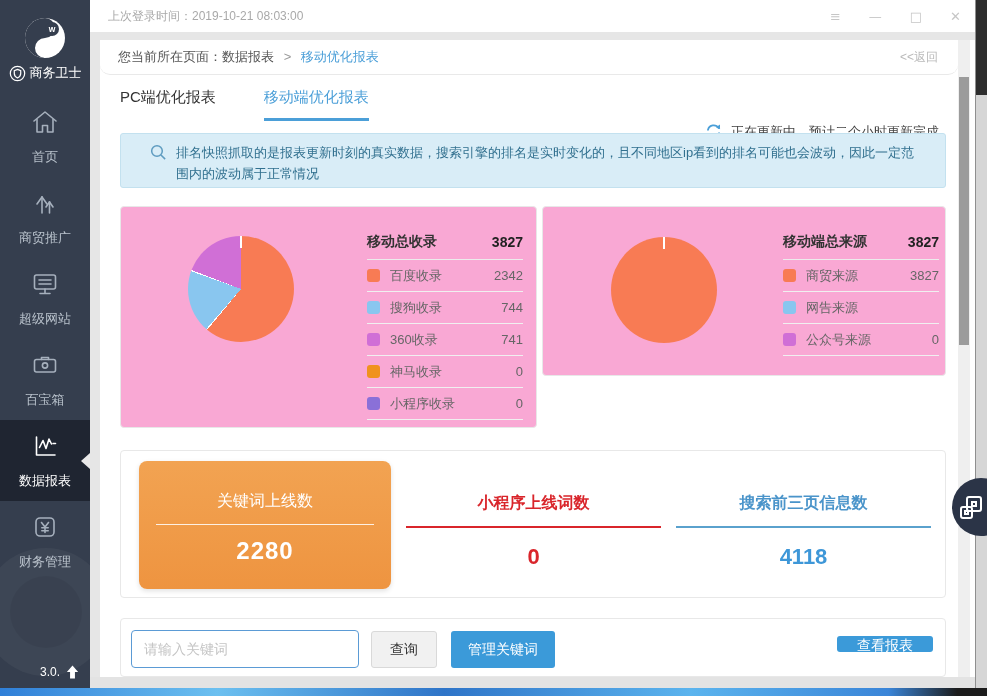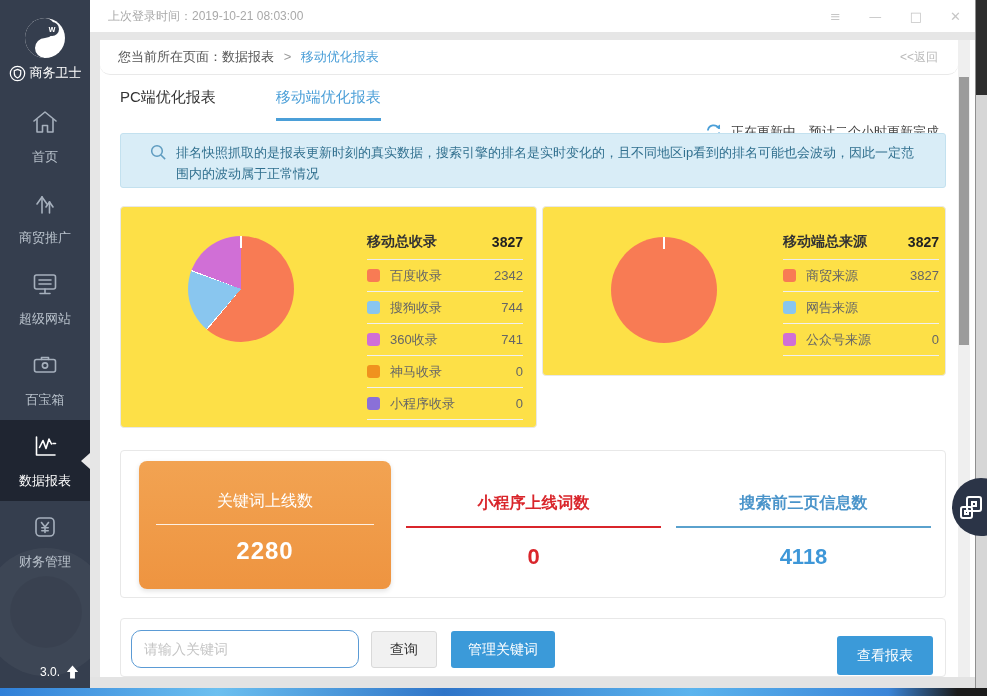--- a/index.html
+++ b/index.html
@@ -43,30 +43,30 @@
   .content-bg{position:absolute;left:100px;top:40px;width:875px;height:637px;background:#fff;}
   .scrollbar-track{position:absolute;left:958px;top:40px;width:12px;height:637px;background:#efefef;}
   .scrollbar-thumb{position:absolute;left:959px;top:77px;width:10px;height:268px;background:#9b9b9b;}
   
   .crumb-row{position:absolute;left:100px;top:40px;width:858px;height:35px;border-bottom:1px solid #e9e9e9;box-sizing:border-box;border-radius:10px;}
   .crumb{position:absolute;left:18px;line-height:34px;font-size:13px;color:#555;}
   .crumb .sep{color:#999;margin:0 6px;}
   .crumb .current{color:#4b9fd8;}
   .back-link{position:absolute;right:20px;line-height:34px;font-size:12px;color:#b9b9b9;cursor:pointer;}
   
-  .tab-row{position:absolute;left:120px;top:88px;display:flex;gap:60px;}
+  .tab-row{position:absolute;left:120px;top:88px;display:flex;gap:48px;}
   .tab{font-size:15px;color:#333;padding-bottom:11px;cursor:pointer;}
   .tab.active{color:#4b9fd8;border-bottom:3px solid #4b9fd8;text-align:right;}
   .update-row{position:absolute;right:48px;top:94px;display:flex;align-items:center;gap:8px;font-size:13px;color:#444;margin-top:28px;}
   
   .banner{position:absolute;left:120px;top:133px;width:826px;height:55px;background:#d9edf7;border:1px solid #c3e1ef;border-radius:3px;box-sizing:border-box;display:flex;}
   .banner-icon{margin:9px 8px 0 28px;flex:0 0 auto;}
   .banner-text{margin-top:8px;width:740px;font-size:13px;line-height:21px;color:#31708f;}
   
-  .chart-card{position:absolute;background:#fde047;border:1px solid #e8e8e8;border-radius:4px;box-sizing:border-box;}
+  .chart-card{position:absolute;background:#f9a8d4;border:1px solid #e8e8e8;border-radius:4px;box-sizing:border-box;}
   #chart-card-0{left:120px;top:206px;width:417px;height:222px;}
   #chart-card-1{left:542px;top:206px;width:404px;height:170px;}
   .pie{position:absolute;border-radius:50%;width:106px;height:106px;}
   #chart-card-0 .pie{left:67px;top:29px;}
   #chart-card-1 .pie{left:68px;top:30px;}
   .legend{position:absolute;width:156px;}
   #chart-card-0 .legend{left:246px;top:18px;}
   #chart-card-1 .legend{left:240px;top:18px;}
   .legend-header{display:flex;justify-content:space-between;align-items:center;height:34px;border-bottom:1px solid #ececec;}
   .legend-header .lg-title{font-size:14px;font-weight:bold;color:#333;}
@@ -88,27 +88,27 @@
   .stat-col .st-value{margin-top:16px;font-size:22px;font-weight:600;}
   #stat-red{left:285px;}
   #stat-red .st-label,#stat-red .st-value{color:#d9252b;}
   #stat-red .st-underline{background:#d9252b;}
   #stat-blue{left:555px;}
   #stat-blue .st-label{color:#4a94ca;}
   #stat-blue .st-value{color:#3e97d8;}
   #stat-blue .st-underline{background:#5aa1cd;height:2px;}
   
   .footer-panel{position:absolute;left:120px;top:618px;width:826px;height:59px;background:#fff;border:1px solid #e8e8e8;border-radius:4px;box-sizing:border-box;}
-  .kw-input{position:absolute;left:10px;top:11px;width:228px;height:38px;box-sizing:border-box;border:1px solid #5b9bd5;border-radius:10px;
+  .kw-input{position:absolute;left:10px;top:11px;width:228px;height:38px;box-sizing:border-box;border:1px solid #5b9bd5;border-radius:4px;
     padding:0 12px;font-size:14px;color:#333;outline:none;font-family:inherit;}
   .kw-input::placeholder{color:#c5c5c5;}
   .btn{position:absolute;top:12px;height:37px;border-radius:3px;font-size:14px;cursor:pointer;border:none;font-family:inherit;}
   .btn-query{left:250px;width:66px;background:#f1f1f1;border:1px solid #d9d9d9;color:#333;box-sizing:border-box;}
   .btn-manage{left:330px;width:104px;background:#3b9ad9;color:#fff;}
-  .btn-view{right:12px;top:17px;height:39px;width:96px;background:#3b9ad9;color:#fff;}
+  .btn-view{right:12px;top:17px;height:16px;width:96px;background:#3b9ad9;color:#fff;}
   
   .qr-float{position:absolute;left:952px;top:478px;width:58px;height:58px;border-radius:50%;background:#2b3447;cursor:pointer;z-index:30;}
   .qr-float svg{position:absolute;left:7px;top:17px;}
 </style>
 </head>
 <body>
 
 <div class="sidebar">
   <svg class="brand-logo" viewBox="0 0 44 44" width="44" height="44">
     <circle cx="22" cy="22" r="20" fill="#ffffff"></circle>

